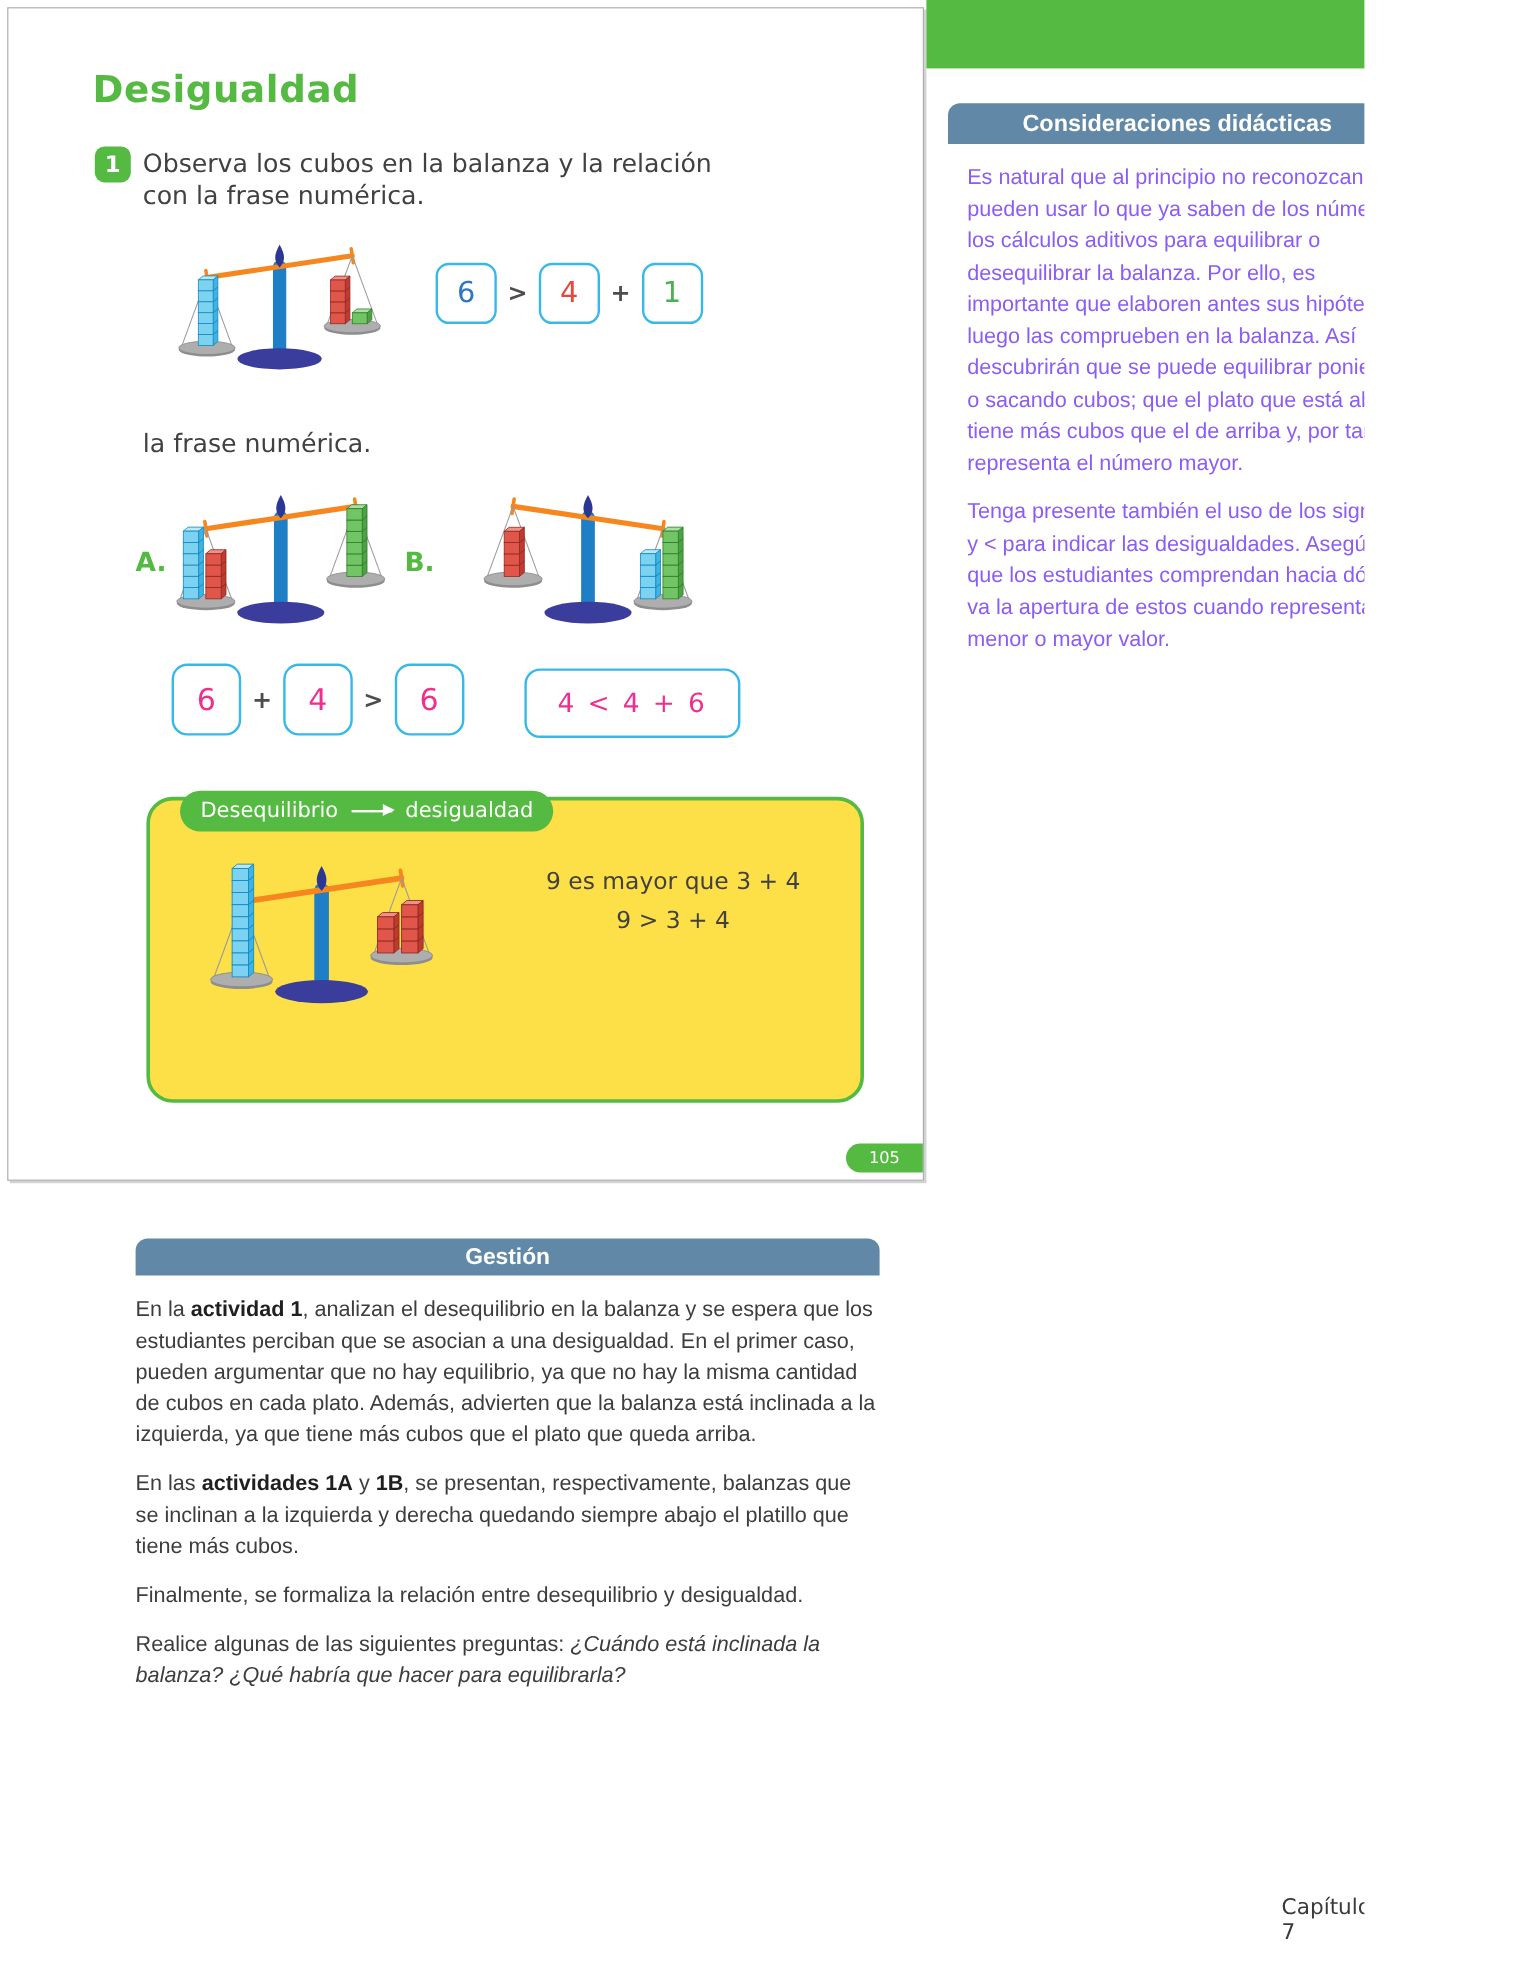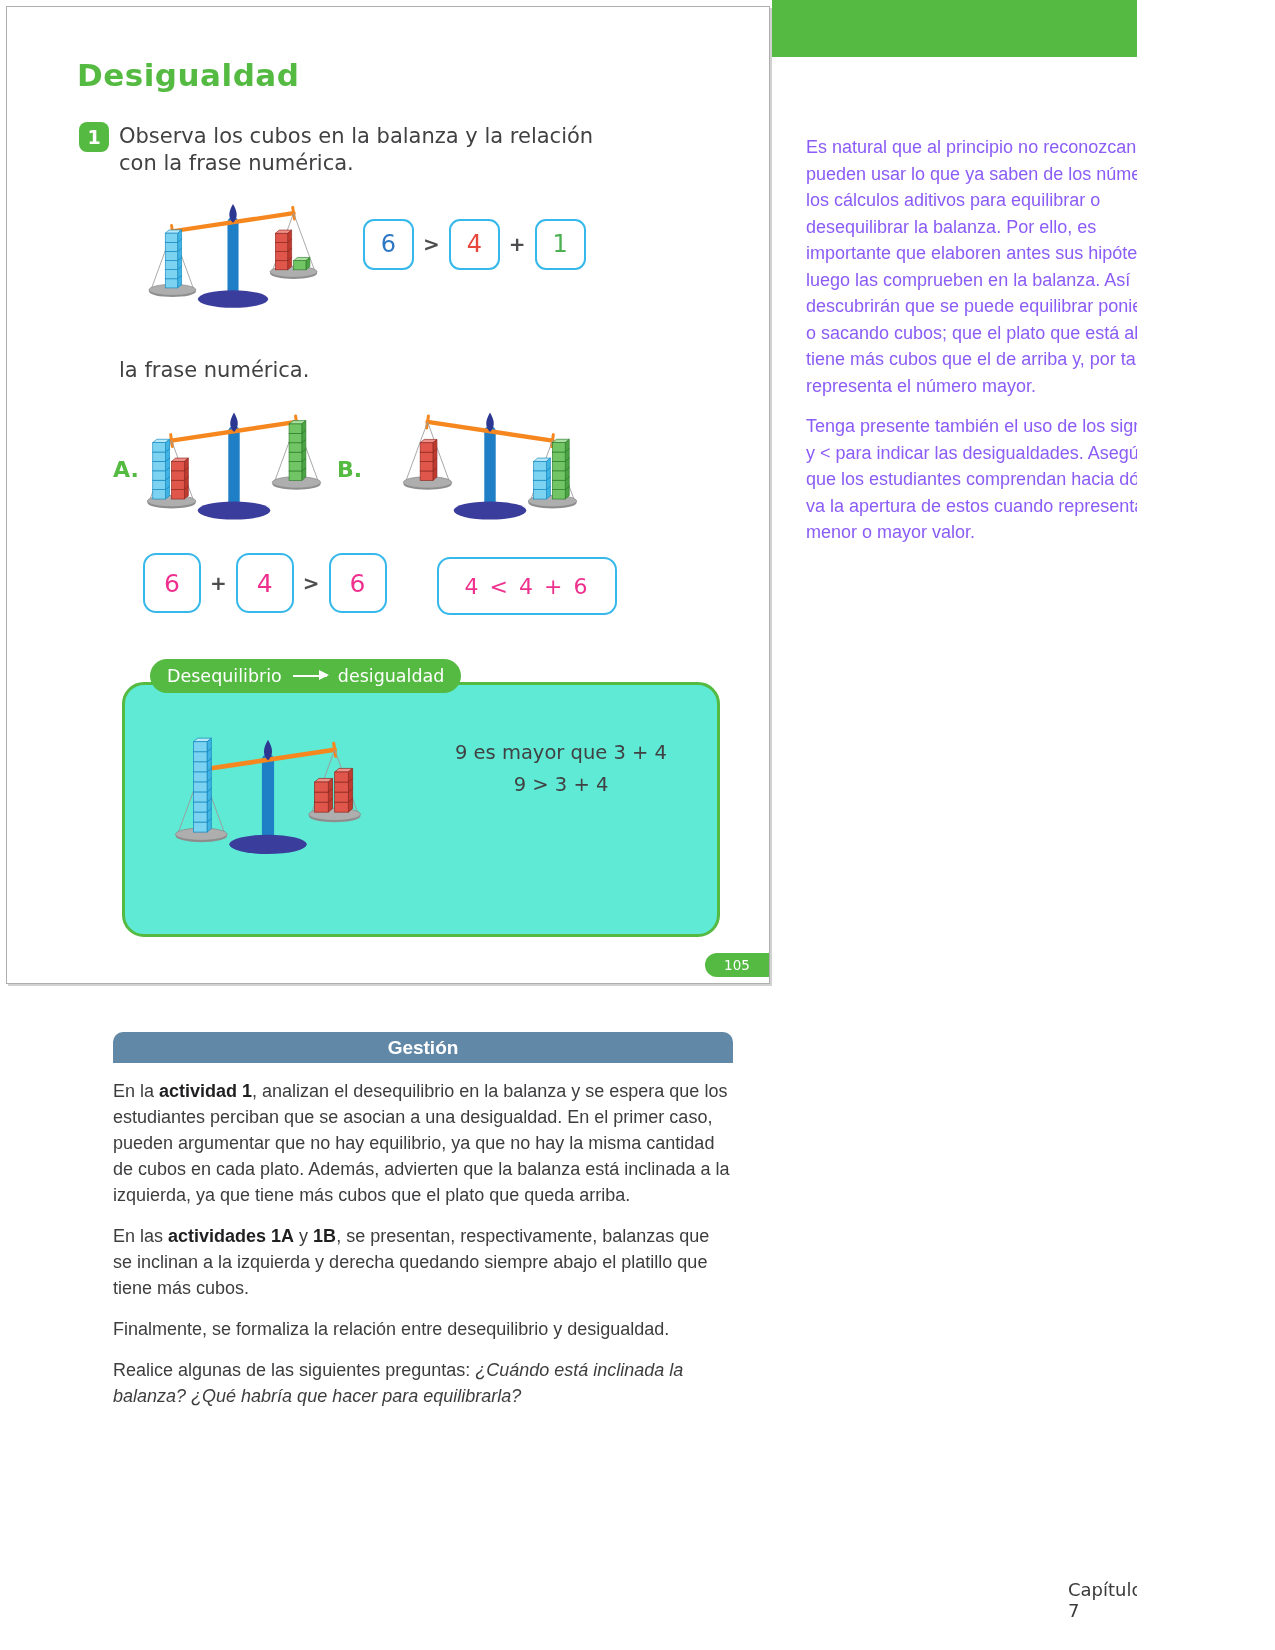--- a/index.html
+++ b/index.html
@@ -19,22 +19,22 @@
 
   .eqrow{position:absolute;display:flex;align-items:center;gap:9px;}
   .eq-box{border:2.5px solid var(--cyan);border-radius:11px;background:#fff;
         display:flex;align-items:center;justify-content:center;font-size:24px;}
   .eqrow.small .eq-box{width:47px;height:47px;}
   .eqrow.big .eq-box{width:54px;height:56px;border-radius:13px;font-size:25px;}
   .eq-op{font-size:20px;color:#4d4d4f;font-weight:bold;}
   .eq-wide{position:absolute;border:2.5px solid var(--cyan);border-radius:13px;background:#fff;
         display:flex;align-items:center;justify-content:center;font-size:22px;letter-spacing:2px;}
 
-  .examplebox{position:absolute;left:115px;top:675px;width:592px;height:249px;
-        border:3.5px solid var(--green);border-radius:22px;background:#5eead4;}
+  .examplebox{position:absolute;left:115px;top:657px;width:592px;height:249px;
+        border:3.5px solid var(--green);border-radius:22px;background:#fde047;}
   .expill{position:absolute;left:143px;top:652px;height:34px;padding:0 17px;border-radius:17px;
         background:var(--green);color:#fff;font-size:17.5px;display:flex;align-items:center;}
   .arrow{display:inline-block;width:34px;height:2.5px;background:#fff;position:relative;margin:0 11px;}
   .arrow::after{content:"";position:absolute;right:-2px;top:-4.5px;width:0;height:0;
         border-left:10px solid #fff;border-top:5.7px solid transparent;border-bottom:5.7px solid transparent;}
   .extext{position:absolute;left:300px;top:52px;width:272px;text-align:center;
         font-size:19.5px;line-height:32px;color:#414143;}
   .badge105{position:absolute;right:0;top:946px;width:64px;height:24px;border-radius:12px 0 0 12px;
         background:var(--green);color:#fff;font-size:13.5px;display:flex;align-items:center;justify-content:center;}
 
@@ -350,20 +350,21 @@
 
   <div class="gestion">
     <div class="steelbar">Gestión</div>
     <p><span>En la </span><span style="font-weight: 700; color: rgb(31, 31, 33);">actividad 1</span><span>, analizan el desequilibrio en la balanza y se espera que los estudiantes perciban que se asocian a una desigualdad. En el primer caso, pueden argumentar que no hay equilibrio, ya que no hay la misma cantidad de cubos en cada plato. Además, advierten que la balanza está inclinada a la izquierda, ya que tiene más cubos que el plato que queda arriba.</span></p>
     <p><span>En las </span><span style="font-weight: 700; color: rgb(31, 31, 33);">actividades 1A</span><span> y </span><span style="font-weight: 700; color: rgb(31, 31, 33);">1B</span><span>,  se presentan, respectivamente,  balanzas que se inclinan a la izquierda y derecha quedando siempre abajo el platillo que tiene más cubos.</span></p>
     <p><span>Finalmente, se formaliza la relación entre desequilibrio y desigualdad.</span></p>
     <p><span>Realice algunas de las siguientes preguntas: </span><span style="font-style: italic;">¿Cuándo está inclinada la balanza? ¿Qué habría que hacer para equilibrarla?</span></p>
   </div>
 
   <div class="band"></div>
+  <div class="steelbar sidebar-h">Consideraciones didácticas</div>
   <div class="sidebar-txt">
     <p>Es natural que al principio no reconozcan que pueden usar lo que ya saben de los números y los cálculos aditivos para equilibrar o desequilibrar la balanza. Por ello, es importante que elaboren antes sus hipótesis y luego las comprueben en la balanza. Así descubrirán que se puede equilibrar poniendo o sacando cubos; que el plato que está abajo tiene más cubos que el de arriba y, por tanto, representa el número mayor.</p>
     <p>Tenga presente también el uso de los signos &gt; y &lt; para indicar las desigualdades. Asegúrese que los estudiantes comprendan hacia dónde va la apertura de estos cuando representa al menor o mayor valor.</p>
   </div>
 
   <div class="chapter">Capítulo 7</div>
   <div class="pagepill">143</div>
 </div>
 
 </body></html>

